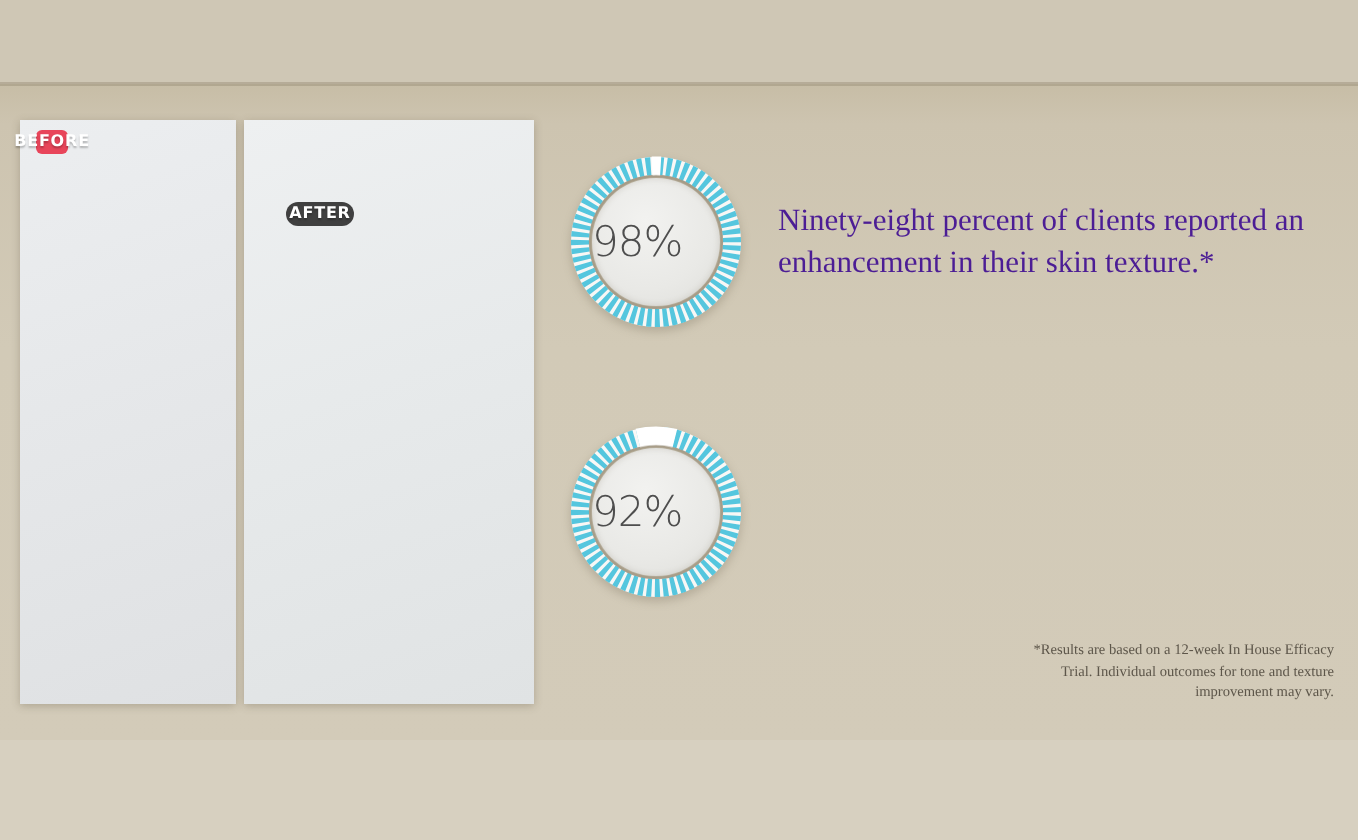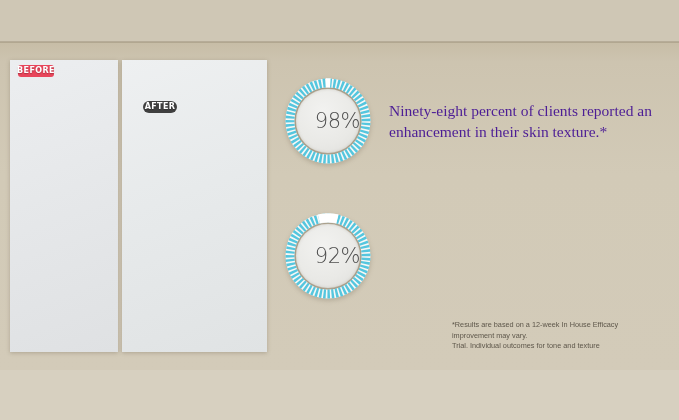--- a/index.html
+++ b/index.html
@@ -77,21 +77,21 @@
     font-family: "DejaVu Sans", sans-serif;
     font-weight: bold;
     font-size: 8px;
     letter-spacing: 0.4px;
     color: #ffffff;
     text-shadow: 0 1px 1px rgba(0,0,0,0.25);
     line-height: 1;
   }
   #badge-before {
     left: 18px; top: 65px;
-    width: 36px; height: 12px;
+    width: 16px; height: 12px;
     background: #e8455a;
   }
   #badge-after {
     left: 143px; top: 64px;
     width: 34px; height: 12px;
     background: #404040;
     border-radius: 6px;
     margin-top: 37px;
   }
 
@@ -124,21 +124,21 @@
     width: 90px; height: 90px;
   }
   .gauge .hub {
     position: absolute;
     left: 13px; top: 13px;
     width: 64px; height: 64px;
     border-radius: 50%;
     background: radial-gradient(circle at 42% 34%, #f2f2f0 0%, #e9e9e6 60%, #dededa 100%);
     display: flex;
     align-items: center;
-    justify-content: flex-end;
+    justify-content: flex-start;
     box-shadow: inset 0 0 3px rgba(120,110,90,0.22);
   }
   .gauge .pct {
     font-family: "DejaVu Sans", sans-serif;
     font-size: 21px;
     font-weight: 300;
     color: #4e4e4e;
     letter-spacing: -0.5px;
     line-height: 1;
   }
@@ -152,22 +152,22 @@
     max-width: 268px;
   }
   #stat-row-2 .stat-text { max-width: 275px; }
 
   
   #footnote {
     position: absolute;
     right: 12px;
     top: 320px;
     width: 215px;
-    text-align: left;
-    font-family: Liberation Sans, sans-serif;
+    text-align: right;
+    font-family: Liberation Serif, serif;
     font-size: 7.3px;
     line-height: 10.5px;
     color: #5d564a;
   }
   #footnote div { white-space: nowrap; }
 </style>
 </head>
 <body>
 
 <div id="stage">
@@ -354,17 +354,17 @@
         <circle cx="45" cy="45" r="33" fill="none" stroke="rgba(140,126,104,0.35)" stroke-width="1.2"></circle>
       </svg>
       <div class="hub">
         <span class="pct">92%</span>
       </div>
     </div>
   </div>
 
   <div id="footnote">
     <div>*Results are based on a 12-week In House Efficacy</div>
+    <div>Trial. Individual outcomes for tone and texture</div>
     <div>improvement may vary.</div>
-    <div>Trial. Individual outcomes for tone and texture</div>
   </div>
 
 </div>
 
 </body></html>

